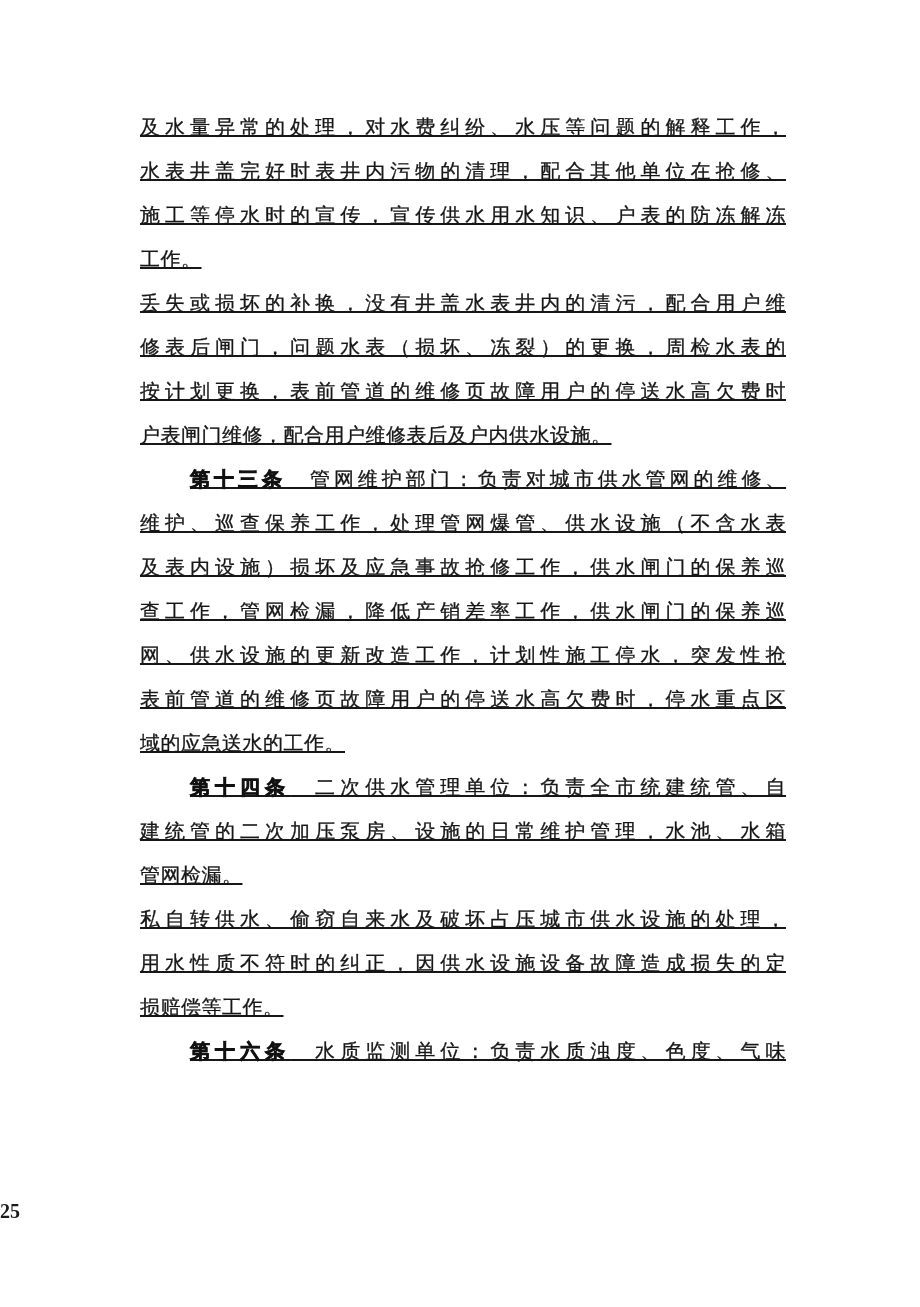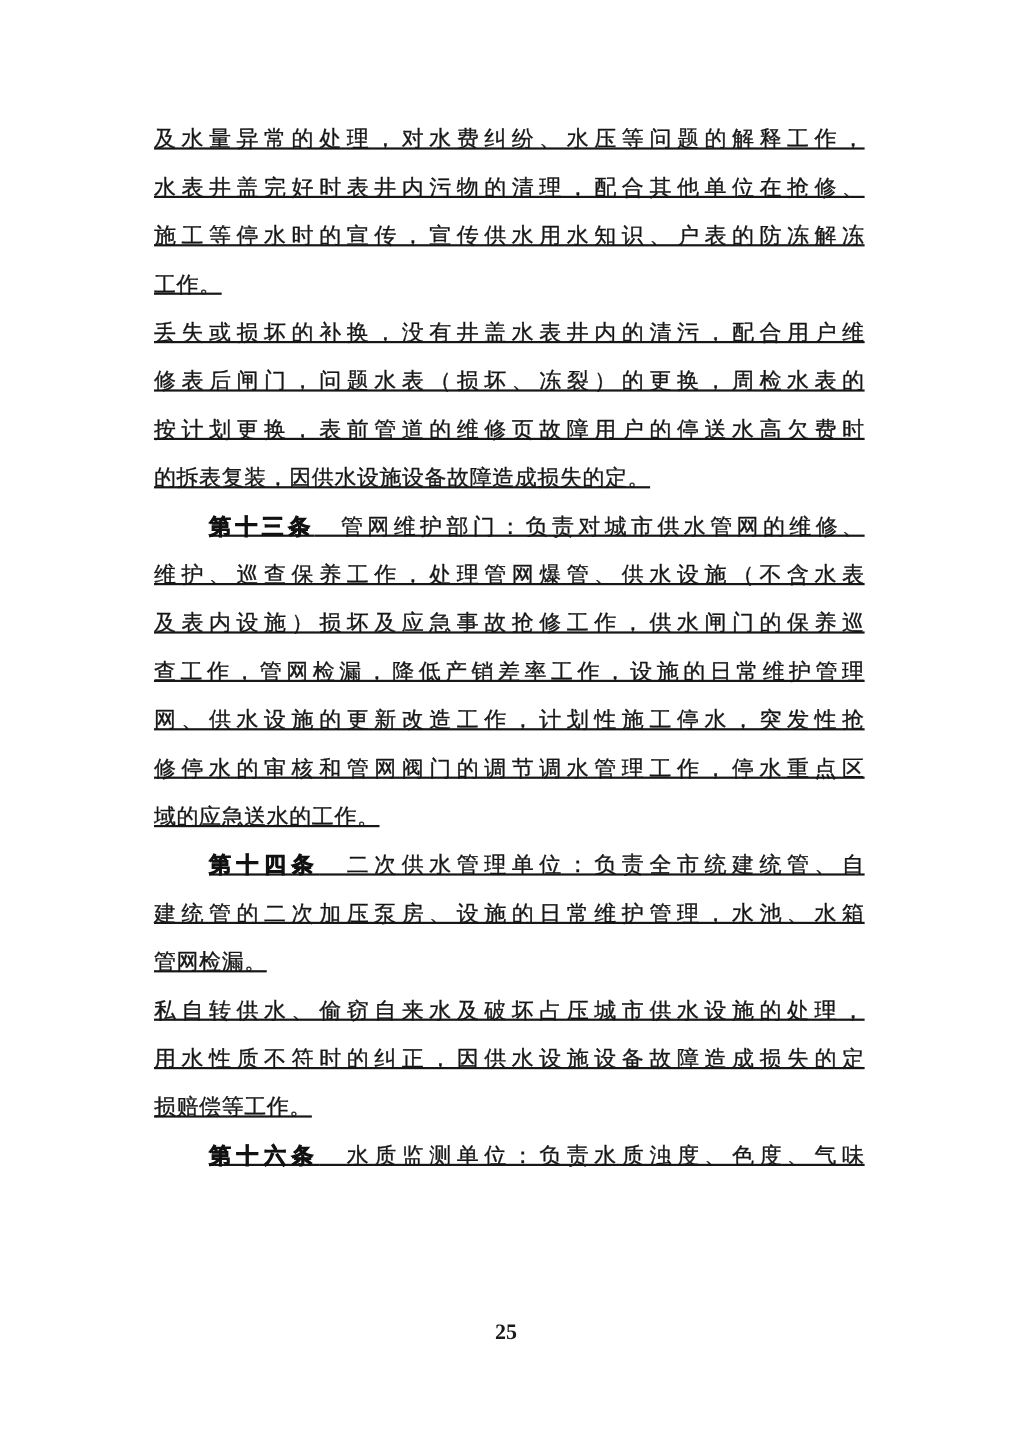--- a/index.html
+++ b/index.html
@@ -42,46 +42,45 @@
       font-weight: 700;
       -webkit-text-stroke: 0.7px #111111;
     }
     .pagenum {
       position: absolute;
       left: 0;
       right: 0;
       top: 1196px;
       height: 30px;
       line-height: 30px;
-      text-align: center;
       font-size: 20px;
       font-weight: 600;
       color: #1a1a1a;
       font-family: "Liberation Serif", "DejaVu Serif", serif;
     }
   </style>
 </head>
 <body>
 
 <div class="page">
   <div class="textblock">
       <div class="line j">及水量异常的处理，对水费纠纷、水压等问题的解释工作，</div>
       <div class="line j">水表井盖完好时表井内污物的清理，配合其他单位在抢修、</div>
       <div class="line j">施工等停水时的宣传，宣传供水用水知识、户表的防冻解冻</div>
       <div class="line">工作。</div>
       <div class="line j">丢失或损坏的补换，没有井盖水表井内的清污，配合用户维</div>
       <div class="line j">修表后闸门，问题水表（损坏、冻裂）的更换，周检水表的</div>
       <div class="line j">按计划更换，表前管道的维修页故障用户的停送水高欠费时</div>
-      <div class="line">的拆表复装，因供水设施设备故障造成损失的定。</div>
+      <div class="line">户表闸门维修，配合用户维修表后及户内供水设施。</div>
       <div class="line j indent"><b>第十三条</b>　管网维护部门：负责对城市供水管网的维修、</div>
       <div class="line j">维护、巡查保养工作，处理管网爆管、供水设施（不含水表</div>
       <div class="line j">及表内设施）损坏及应急事故抢修工作，供水闸门的保养巡</div>
-      <div class="line j">查工作，管网检漏，降低产销差率工作，设施的日常维护管理</div>
+      <div class="line j">查工作，管网检漏，降低产销差率工作，供水闸门的保养巡</div>
       <div class="line j">网、供水设施的更新改造工作，计划性施工停水，突发性抢</div>
-      <div class="line j">修停水的审核和管网阀门的调节调水管理工作，停水重点区</div>
+      <div class="line j">表前管道的维修页故障用户的停送水高欠费时，停水重点区</div>
       <div class="line">域的应急送水的工作。</div>
       <div class="line j indent"><b>第十四条</b>　二次供水管理单位：负责全市统建统管、自</div>
       <div class="line j">建统管的二次加压泵房、设施的日常维护管理，水池、水箱</div>
       <div class="line">管网检漏。</div>
       <div class="line j">私自转供水、偷窃自来水及破坏占压城市供水设施的处理，</div>
       <div class="line j">用水性质不符时的纠正，因供水设施设备故障造成损失的定</div>
       <div class="line">损赔偿等工作。</div>
       <div class="line j indent"><b>第十六条</b>　水质监测单位：负责水质浊度、色度、气味</div>
     </div>
   <div class="pagenum">25</div>

